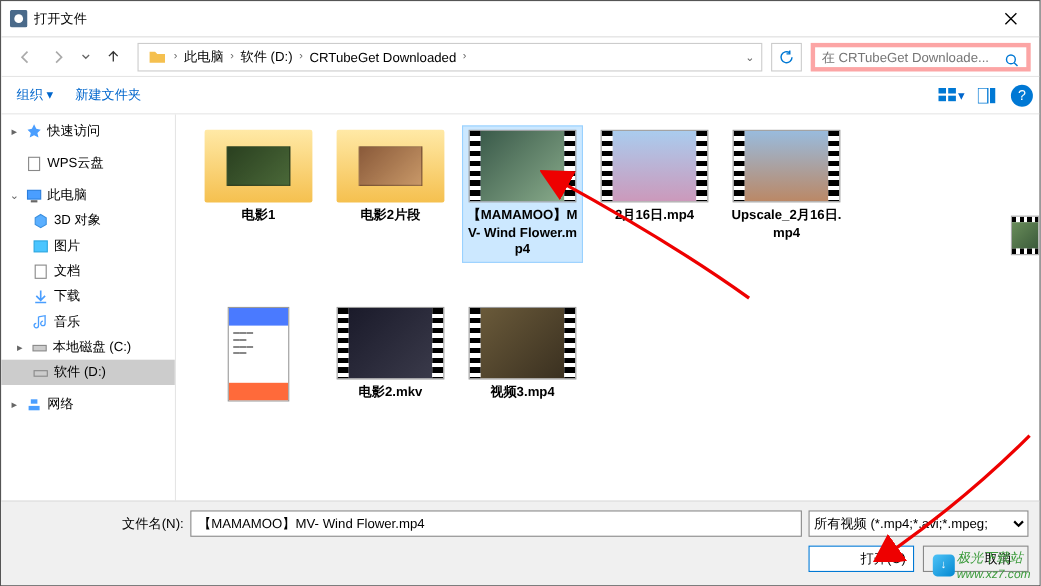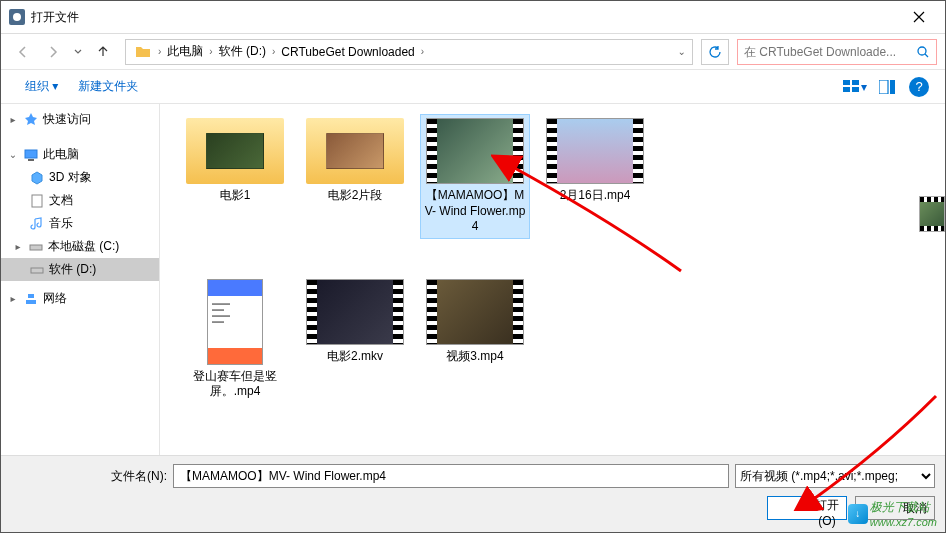--- a/index.html
+++ b/index.html
@@ -12,25 +12,25 @@
     
     .nav-row { height: 36px; display: flex; align-items: center; padding: 0 8px; gap: 2px; border-bottom: 1px solid #e5e5e5; }
     .nav-btn { width: 28px; height: 28px; border: 1px solid transparent; display: flex; align-items: center; justify-content: center; border-radius: 2px; background: #fff; cursor: pointer; }
     .nav-btn.disabled { color: #aaa; }
     .nav-history { width: 18px; }
     .breadcrumb { flex: 1; height: 26px; border: 1px solid #ccc; display: flex; align-items: center; padding: 0 2px; margin: 0 6px; }
     .breadcrumb-item { padding: 0 6px; height: 100%; display: flex; align-items: center; cursor: pointer; }
     .breadcrumb-sep { color: #666; font-size: 10px; }
     .folder-icon-small { width: 18px; height: 18px; }
     .refresh-btn { width: 28px; height: 26px; border: 1px solid #ccc; display: flex; align-items: center; justify-content: center; margin-right: 6px; background: #fff; cursor: pointer; }
-    .search-box { width: 200px; height: 26px; border: 1px solid #fca5a5; padding: 0 6px; position: relative; }
+    .search-box { width: 200px; height: 26px; border: 4px solid #fca5a5; padding: 0 6px; position: relative; }
     .search-input { border: none; width: 160px; height: 100%; background: transparent; outline: none; color: #888; }
     .search-icon-glyph { position: absolute; right: 6px; top: 5px; color: #0066cc; }
     
-    .toolbar { height: 34px; display: flex; align-items: center; padding: 0 16px; border-bottom: 1px solid #e5e5e5; gap: 4px; }
+    .toolbar { height: 34px; display: flex; align-items: center; padding: 0 6px; border-bottom: 1px solid #e5e5e5; gap: 4px; }
     .toolbar-item { padding: 4px 8px; color: #0066cc; cursor: pointer; }
     .toolbar-spacer { flex: 1; }
     .view-btn { width: 28px; height: 28px; display: flex; align-items: center; justify-content: center; cursor: pointer; color: #0066cc; border: none; background: transparent; }
     .help-btn { width: 20px; height: 20px; border-radius: 10px; background: #0078d4; color: #fff; display: flex; align-items: center; justify-content: center; font-size: 13px; cursor: pointer; margin-left: 4px; }
     
     .content-area { display: flex; height: 360px; }
     .sidebar { width: 158px; overflow-y: auto; padding: 4px 0; }
     .tree-item { display: flex; align-items: center; padding: 3px 6px; cursor: pointer; gap: 4px; }
     .tree-item.selected { background: #ccc; }
     .tree-icon { width: 16px; height: 16px; flex-shrink: 0; }
@@ -40,29 +40,29 @@
     .file-grid { flex: 1; padding: 10px 20px; display: flex; flex-wrap: wrap; gap: 18px 10px; align-content: flex-start; position: relative; border-left: 1px solid #e5e5e5; }
     .file-item { width: 110px; display: flex; flex-direction: column; align-items: center; padding: 4px; cursor: pointer; }
     .file-item.selected { background: #cce8ff; border: 1px solid #99d1ff; padding: 3px; }
     .file-thumb { width: 98px; height: 66px; border: 1px solid #999; margin-bottom: 4px; position: relative; overflow: hidden; }
     .file-thumb.folder { border: none; background: linear-gradient(to bottom, #ffe9a6, #f5c04f); border-radius: 2px; position: relative; }
     .folder-preview { position: absolute; width: 60%; height: 55%; top: 22%; left: 20%; border: 1px solid rgba(0,0,0,0.2); }
     .video-strip { position: absolute; top: 0; bottom: 0; width: 10px; background: repeating-linear-gradient(to bottom, #000 0, #000 5px, #fff 5px, #fff 9px); }
     .video-strip.left { left: 0; }
     .video-strip.right { right: 0; }
     .video-content { position: absolute; left: 10px; right: 10px; top: 0; bottom: 0; }
-    .file-name { text-align: center; font-size: 12px; word-break: break-all; max-height: 48px; overflow: hidden; line-height: 1.3; }
+    .file-name { text-align: center; font-size: 12px; word-break: break-all; max-height: 48px; overflow: hidden; line-height: 1.3; font-weight: bold; }
     
     .bottom-bar { position: absolute; bottom: 0; left: 0; right: 0; padding: 8px 10px 12px; background: #f0f0f0; border-top: 1px solid #ddd; }
     .filename-row { display: flex; align-items: center; gap: 6px; margin-bottom: 8px; }
     .filename-label { padding-left: 100px; }
     .filename-input { flex: 1; height: 24px; border: 1px solid #888; padding: 0 6px; background: #fff; outline: none; }
     .filetype-select { width: 200px; height: 24px; border: 1px solid #888; background: #fff; }
     .button-row { display: flex; justify-content: flex-end; gap: 8px; }
-    .dlg-btn { width: 80px; height: 24px; border: 1px solid #888; background: #f0f0f0; cursor: pointer; padding-left: 40px; }
+    .dlg-btn { width: 96px; height: 24px; border: 1px solid #888; background: #f0f0f0; cursor: pointer; padding-left: 40px; }
     .dlg-btn.primary { border: 1px solid #0078d4; background: #fff; }
     
     .arrow-annotation { position: absolute; pointer-events: none; }
     .watermark { position: absolute; bottom: 4px; right: 8px; font-size: 13px; color: #3b9a3b; font-style: italic; pointer-events: none; display: flex; align-items: center; gap: 2px; }
     .watermark-icon { width: 20px; height: 20px; border-radius: 4px; background: linear-gradient(135deg,#4fc3f7,#0288d1); display: flex; align-items: center; justify-content: center; color: #fff; font-size: 10px; }
     .side-preview { position: absolute; right: 0; top: 195px; width: 26px; height: 36px; border: 1px solid #aaa; display: flex; flex-direction: column; overflow: hidden; }
     .side-preview-strip { height: 5px; background: repeating-linear-gradient(to right,#000 0,#000 4px,#fff 4px,#fff 7px); }
     .side-preview-img { flex: 1; background: linear-gradient(135deg,#6a8d5a,#3a5a3a); }
   </style>
 </head>
@@ -158,42 +158,63 @@
 
   <div class="sidebar">
     <div class="tree-item">
       <span class="tree-expand">▸</span>
         <svg class="tree-icon" viewBox="0 0 16 16">
           <path d="M8 1 l2 4 4 1 -3 3 1 4 -4-2 -4 2 1-4 -3-3 4-1 z" fill="#4a9eff"></path>
         </svg>
       <span>快速访问</span>
     </div>
     <div style="height:6px"></div>
+    <div class="tree-item">
+      <span class="tree-expand"></span>
+        <svg class="tree-icon" viewBox="0 0 16 16">
+          <rect x="3" y="2" width="10" height="12" fill="#fff" stroke="#888"></rect>
+        </svg>
+      <span>WPS云盘</span>
+    </div>
     <div style="height:6px"></div>
     <div class="tree-item">
       <span class="tree-expand">⌄</span>
         <svg class="tree-icon" viewBox="0 0 16 16">
           <rect x="2" y="3" width="12" height="8" fill="#4a9eff" stroke="#2a7edd"></rect>
           <rect x="5" y="12" width="6" height="2" fill="#666"></rect>
         </svg>
       <span>此电脑</span>
     </div>
     <div class="tree-item">
       <span class="tree-indent"></span>
         <svg class="tree-icon" viewBox="0 0 16 16">
           <path d="M8 2 l5 3 v6 l-5 3 -5-3 v-6 z" fill="#5aafff" stroke="#3a8fdf"></path>
         </svg>
       <span>3D 对象</span>
     </div>
     <div class="tree-item">
       <span class="tree-indent"></span>
         <svg class="tree-icon" viewBox="0 0 16 16">
+          <rect x="2" y="3" width="12" height="10" fill="#4ac5ff" stroke="#2aa5df"></rect>
+        </svg>
+      <span>图片</span>
+    </div>
+    <div class="tree-item">
+      <span class="tree-indent"></span>
+        <svg class="tree-icon" viewBox="0 0 16 16">
           <rect x="3" y="2" width="10" height="12" fill="#fff" stroke="#888"></rect>
         </svg>
       <span>文档</span>
+    </div>
+    <div class="tree-item">
+      <span class="tree-indent"></span>
+        <svg class="tree-icon" viewBox="0 0 16 16">
+          <path d="M8 2 v8 M4 7 l4 4 4-4 M3 13 h10" stroke="#4a9eff" stroke-width="1.5" fill="none"></path>
+        </svg>
+      <span>下载</span>
     </div>
     <div class="tree-item">
       <span class="tree-indent"></span>
         <svg class="tree-icon" viewBox="0 0 16 16">
           <path d="M6 3 v8 a2 2 0 1 1 -2-2 M6 3 l6-1 v7 a2 2 0 1 1 -2-2" stroke="#4a9eff" stroke-width="1.2" fill="none"></path>
         </svg>
       <span>音乐</span>
     </div>
     <div class="tree-item">
       <span class="tree-expand" style="margin-left:5px">▸</span>
@@ -242,28 +263,35 @@
         <div class="file-name">【MAMAMOO】MV- Wind Flower.mp4</div>
       </div>
       <div class="file-item">
         <div class="file-thumb">
           <div class="video-strip left"></div>
           <div class="video-content" style="background:linear-gradient(180deg,#aaccee,#cc99bb)"></div>
           <div class="video-strip right"></div>
         </div>
         <div class="file-name">2月16日.mp4</div>
       </div>
+      <div class="file-item">
+        <div class="file-thumb">
+          <div class="video-strip left"></div>
+          <div class="video-content" style="background:linear-gradient(180deg,#99bbdd,#bb8866)"></div>
+          <div class="video-strip right"></div>
+        </div>
+        <div class="file-name">Upscale_2月16日.mp4</div>
+      </div>
       <div style="flex-basis: 100%; height: 0px;"></div>
       <div class="file-item">
         <div class="file-thumb" style="height: 86px; width: 56px; background: rgb(255, 255, 255);">
           <div style="height:16px;background:#4a7aff"></div>
           <div style="padding:4px;font-size:6px;color:#888">▬▬▬<br>▬▬<br>▬▬▬<br>▬▬</div>
           <div style="height:16px;background:#ff6a3a;position:absolute;bottom:0;width:100%"></div>
         </div>
-        <div class="file-name">登山赛车但是竖屏。.mp4</div>
       </div>
       <div class="file-item">
         <div class="file-thumb">
           <div class="video-strip left"></div>
           <div class="video-content" style="background:linear-gradient(135deg,#1a1a2a,#3a3a4a)"></div>
           <div class="video-strip right"></div>
         </div>
         <div class="file-name">电影2.mkv</div>
       </div>
       <div class="file-item">

